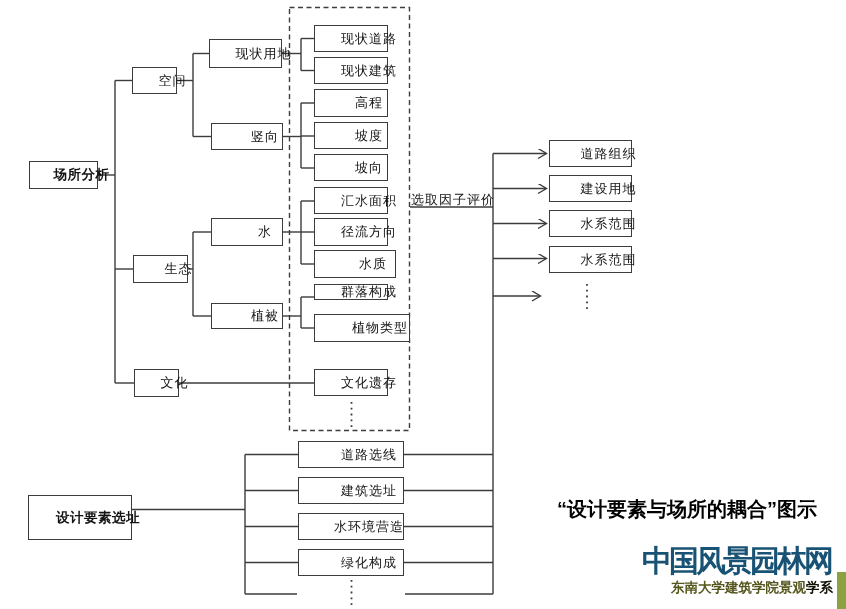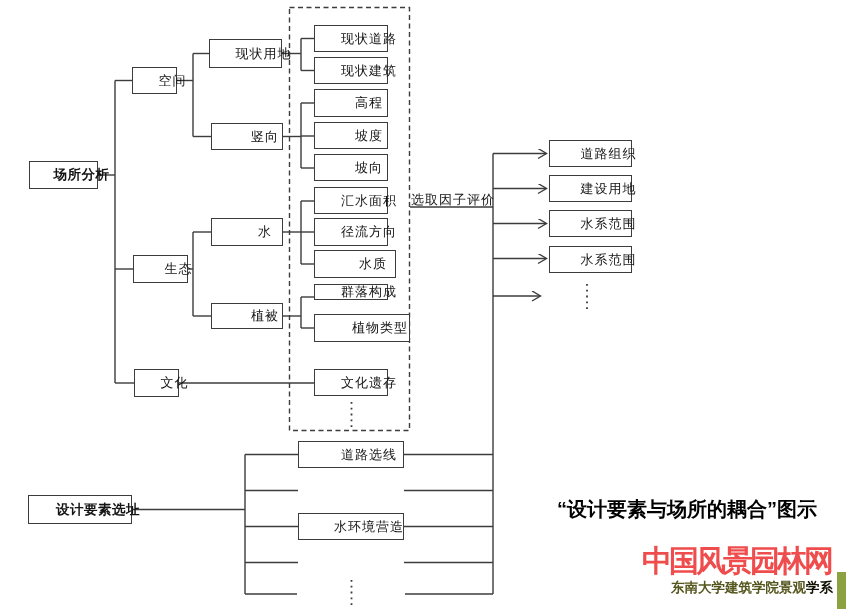--- a/index.html
+++ b/index.html
@@ -37,21 +37,21 @@
   .caption{
     position:absolute;left:557px;top:496px;
     font-family:"Liberation Sans",sans-serif;
     font-weight:bold;font-size:20px;color:#000000;
     white-space:nowrap;z-index:3;
   }
   .watermark{
     position:absolute;left:642px;top:541px;
     font-family:"Liberation Sans",sans-serif;
     font-weight:bold;font-size:30px;letter-spacing:-3px;
-    color:#ef4444;opacity:0.95;
+    color:#0c4a6e;opacity:0.95;
     white-space:nowrap;z-index:1;
   }
   .footer{
     position:absolute;right:13px;top:579px;
     font-family:"Liberation Sans",sans-serif;
     font-weight:bold;font-size:13.5px;color:#56561f;
     white-space:nowrap;z-index:3;
   }
   .footer .dark{color:#121205;}
   .accent-bar{
@@ -171,23 +171,25 @@
   <div class="box" style="left:314px;top:369px;width:74px;height:27px;">文化遗存</div>
 
   <div class="floating-label" style="left:411px;top:191px;">选取因子评价</div>
 
   <div class="box" style="left:549px;top:140px;width:83px;height:27px;">道路组织</div>
   <div class="box" style="left:549px;top:175px;width:83px;height:27px;">建设用地</div>
   <div class="box" style="left:549px;top:210px;width:83px;height:27px;">水系范围</div>
   <div class="box" style="left:549px;top:246px;width:83px;height:27px;">水系范围</div>
 
   <div class="box" style="left:298px;top:441px;width:106px;height:27px;">道路选线</div>
+  <div class="box" style="left:298px;top:477px;width:106px;height:27px;">建筑选址</div>
   <div class="box" style="left:298px;top:513px;width:106px;height:27px;">水环境营造</div>
+  <div class="box" style="left:298px;top:549px;width:106px;height:27px;">绿化构成</div>
 
-  <div class="box bold" style="left:28px;top:495px;width:104px;height:29px;">设计要素选址</div>
+  <div class="box bold" style="left:28px;top:495px;width:104px;height:45px;">设计要素选址</div>
 
   <div class="caption">“设计要素与场所的耦合”图示</div>
 
   <div class="watermark">中国风景园林网</div>
 
   <div class="footer">
     <span>东南大学建筑学院景观</span><span class="dark">学系</span>
   </div>
 
   <div class="accent-bar"></div>

